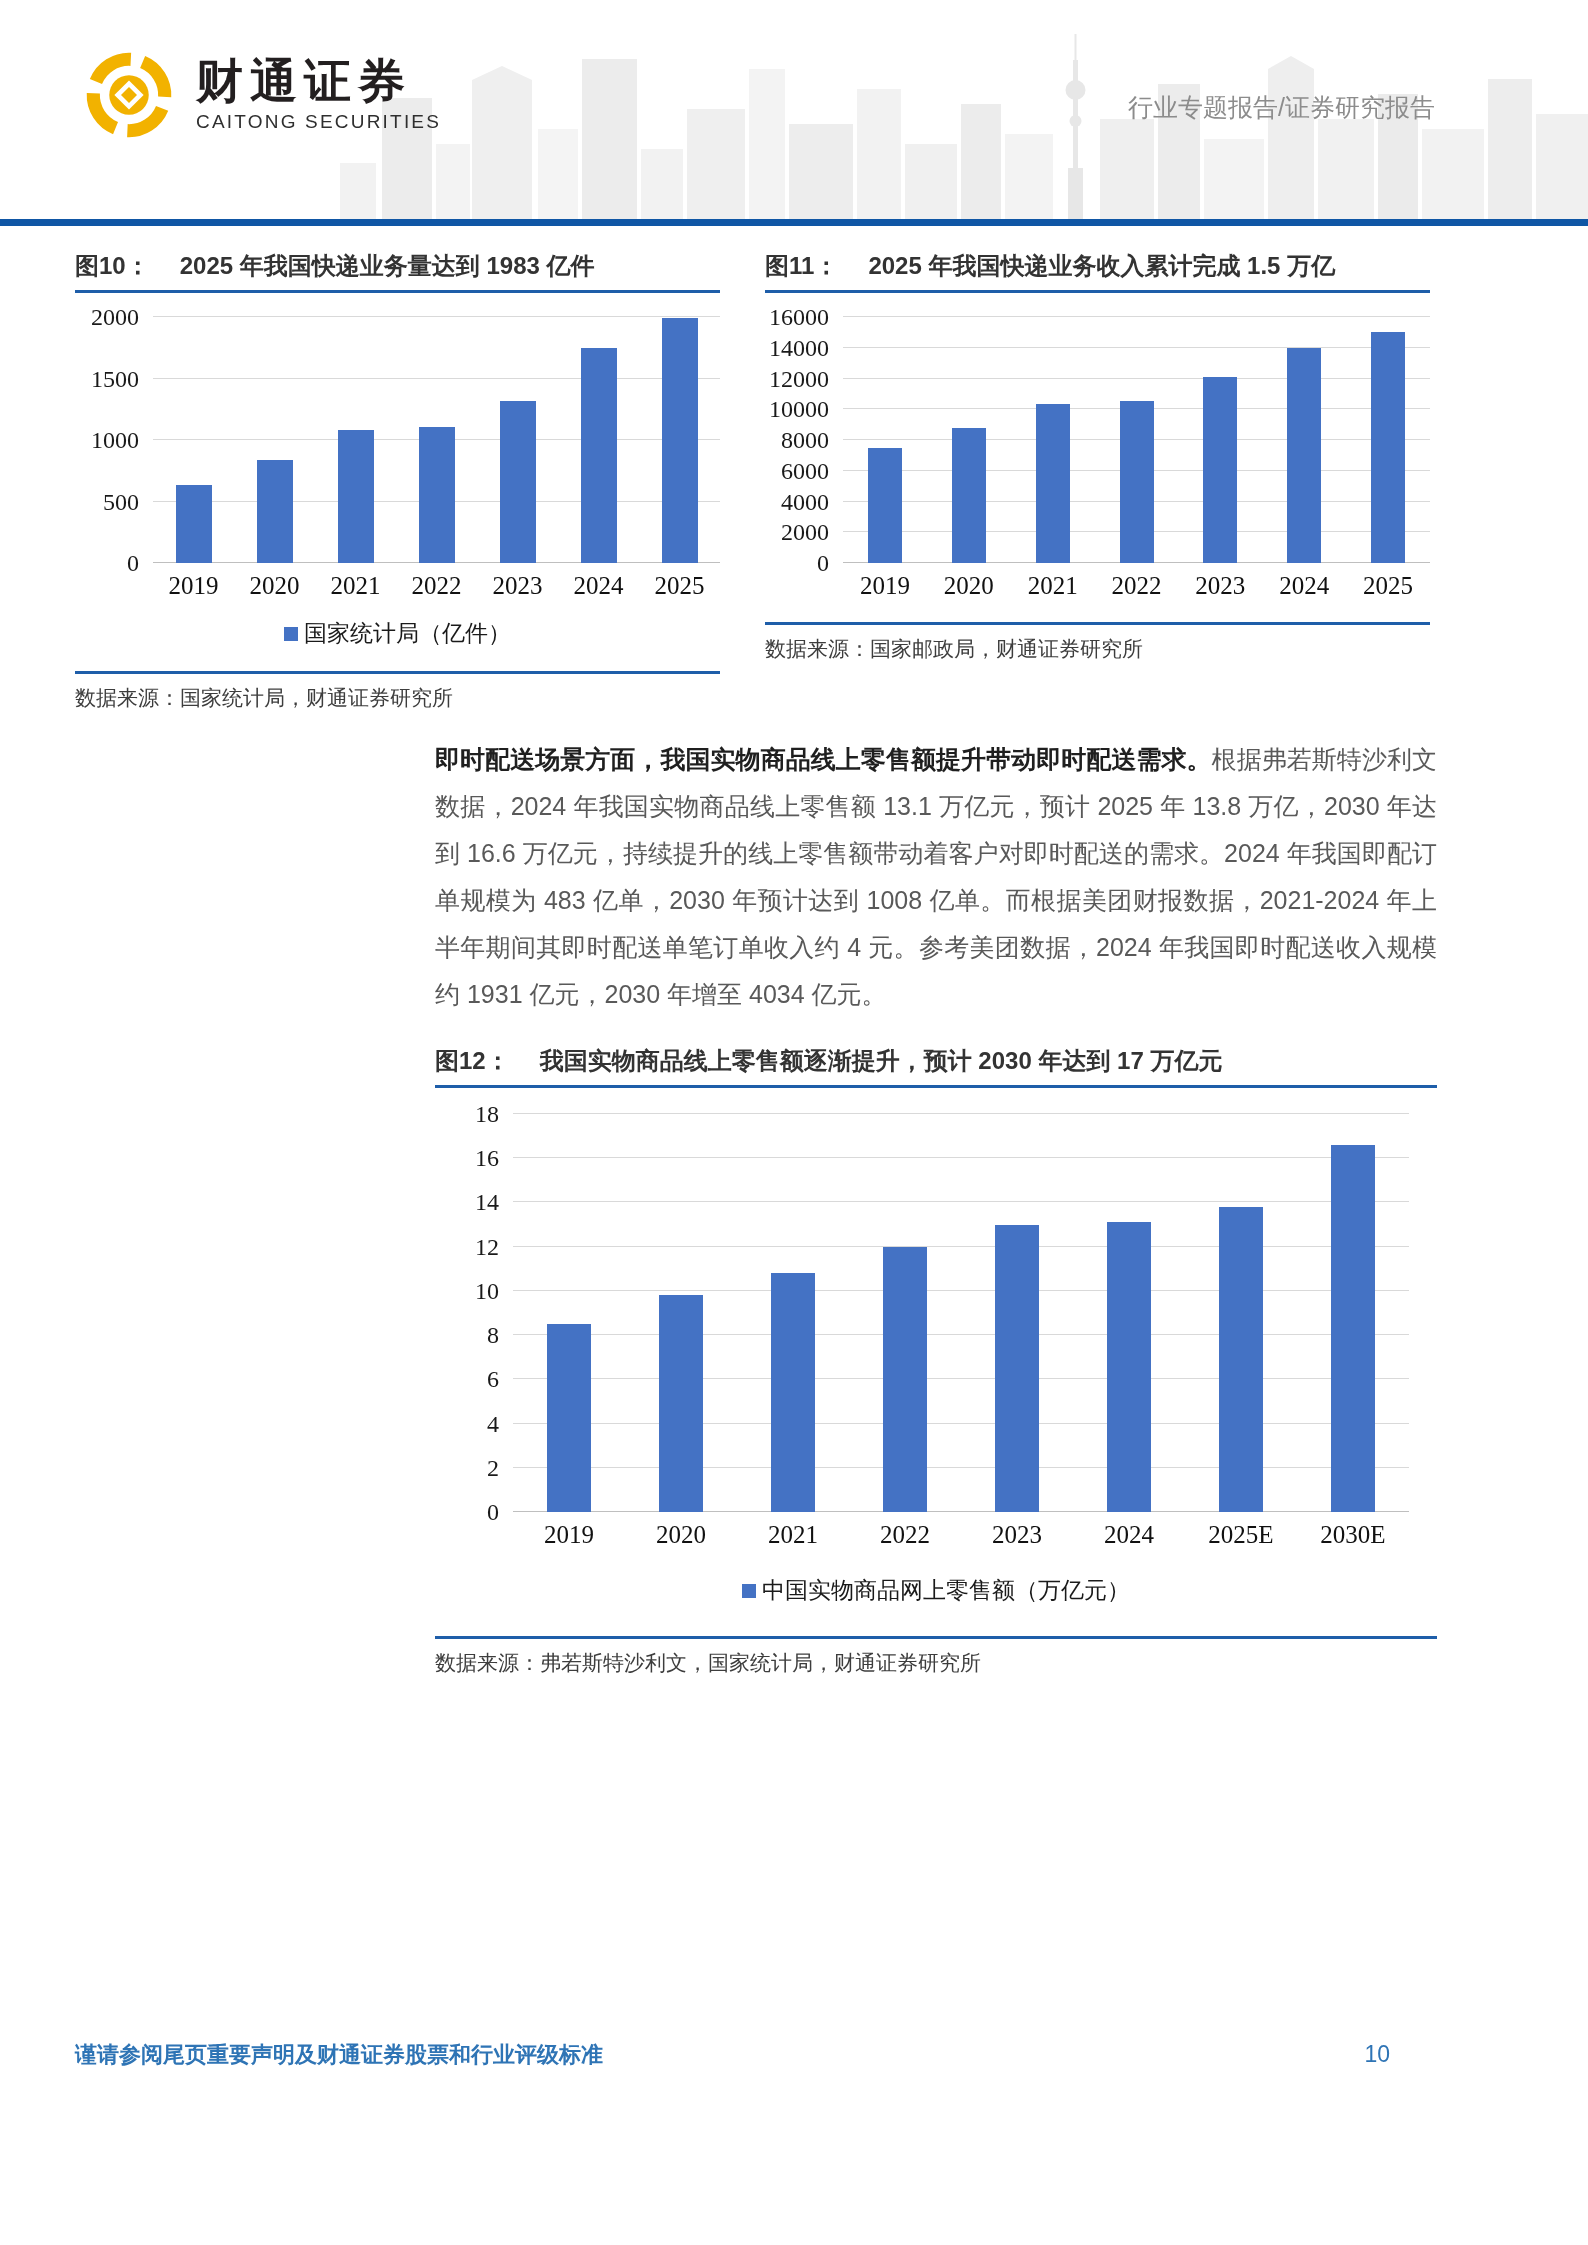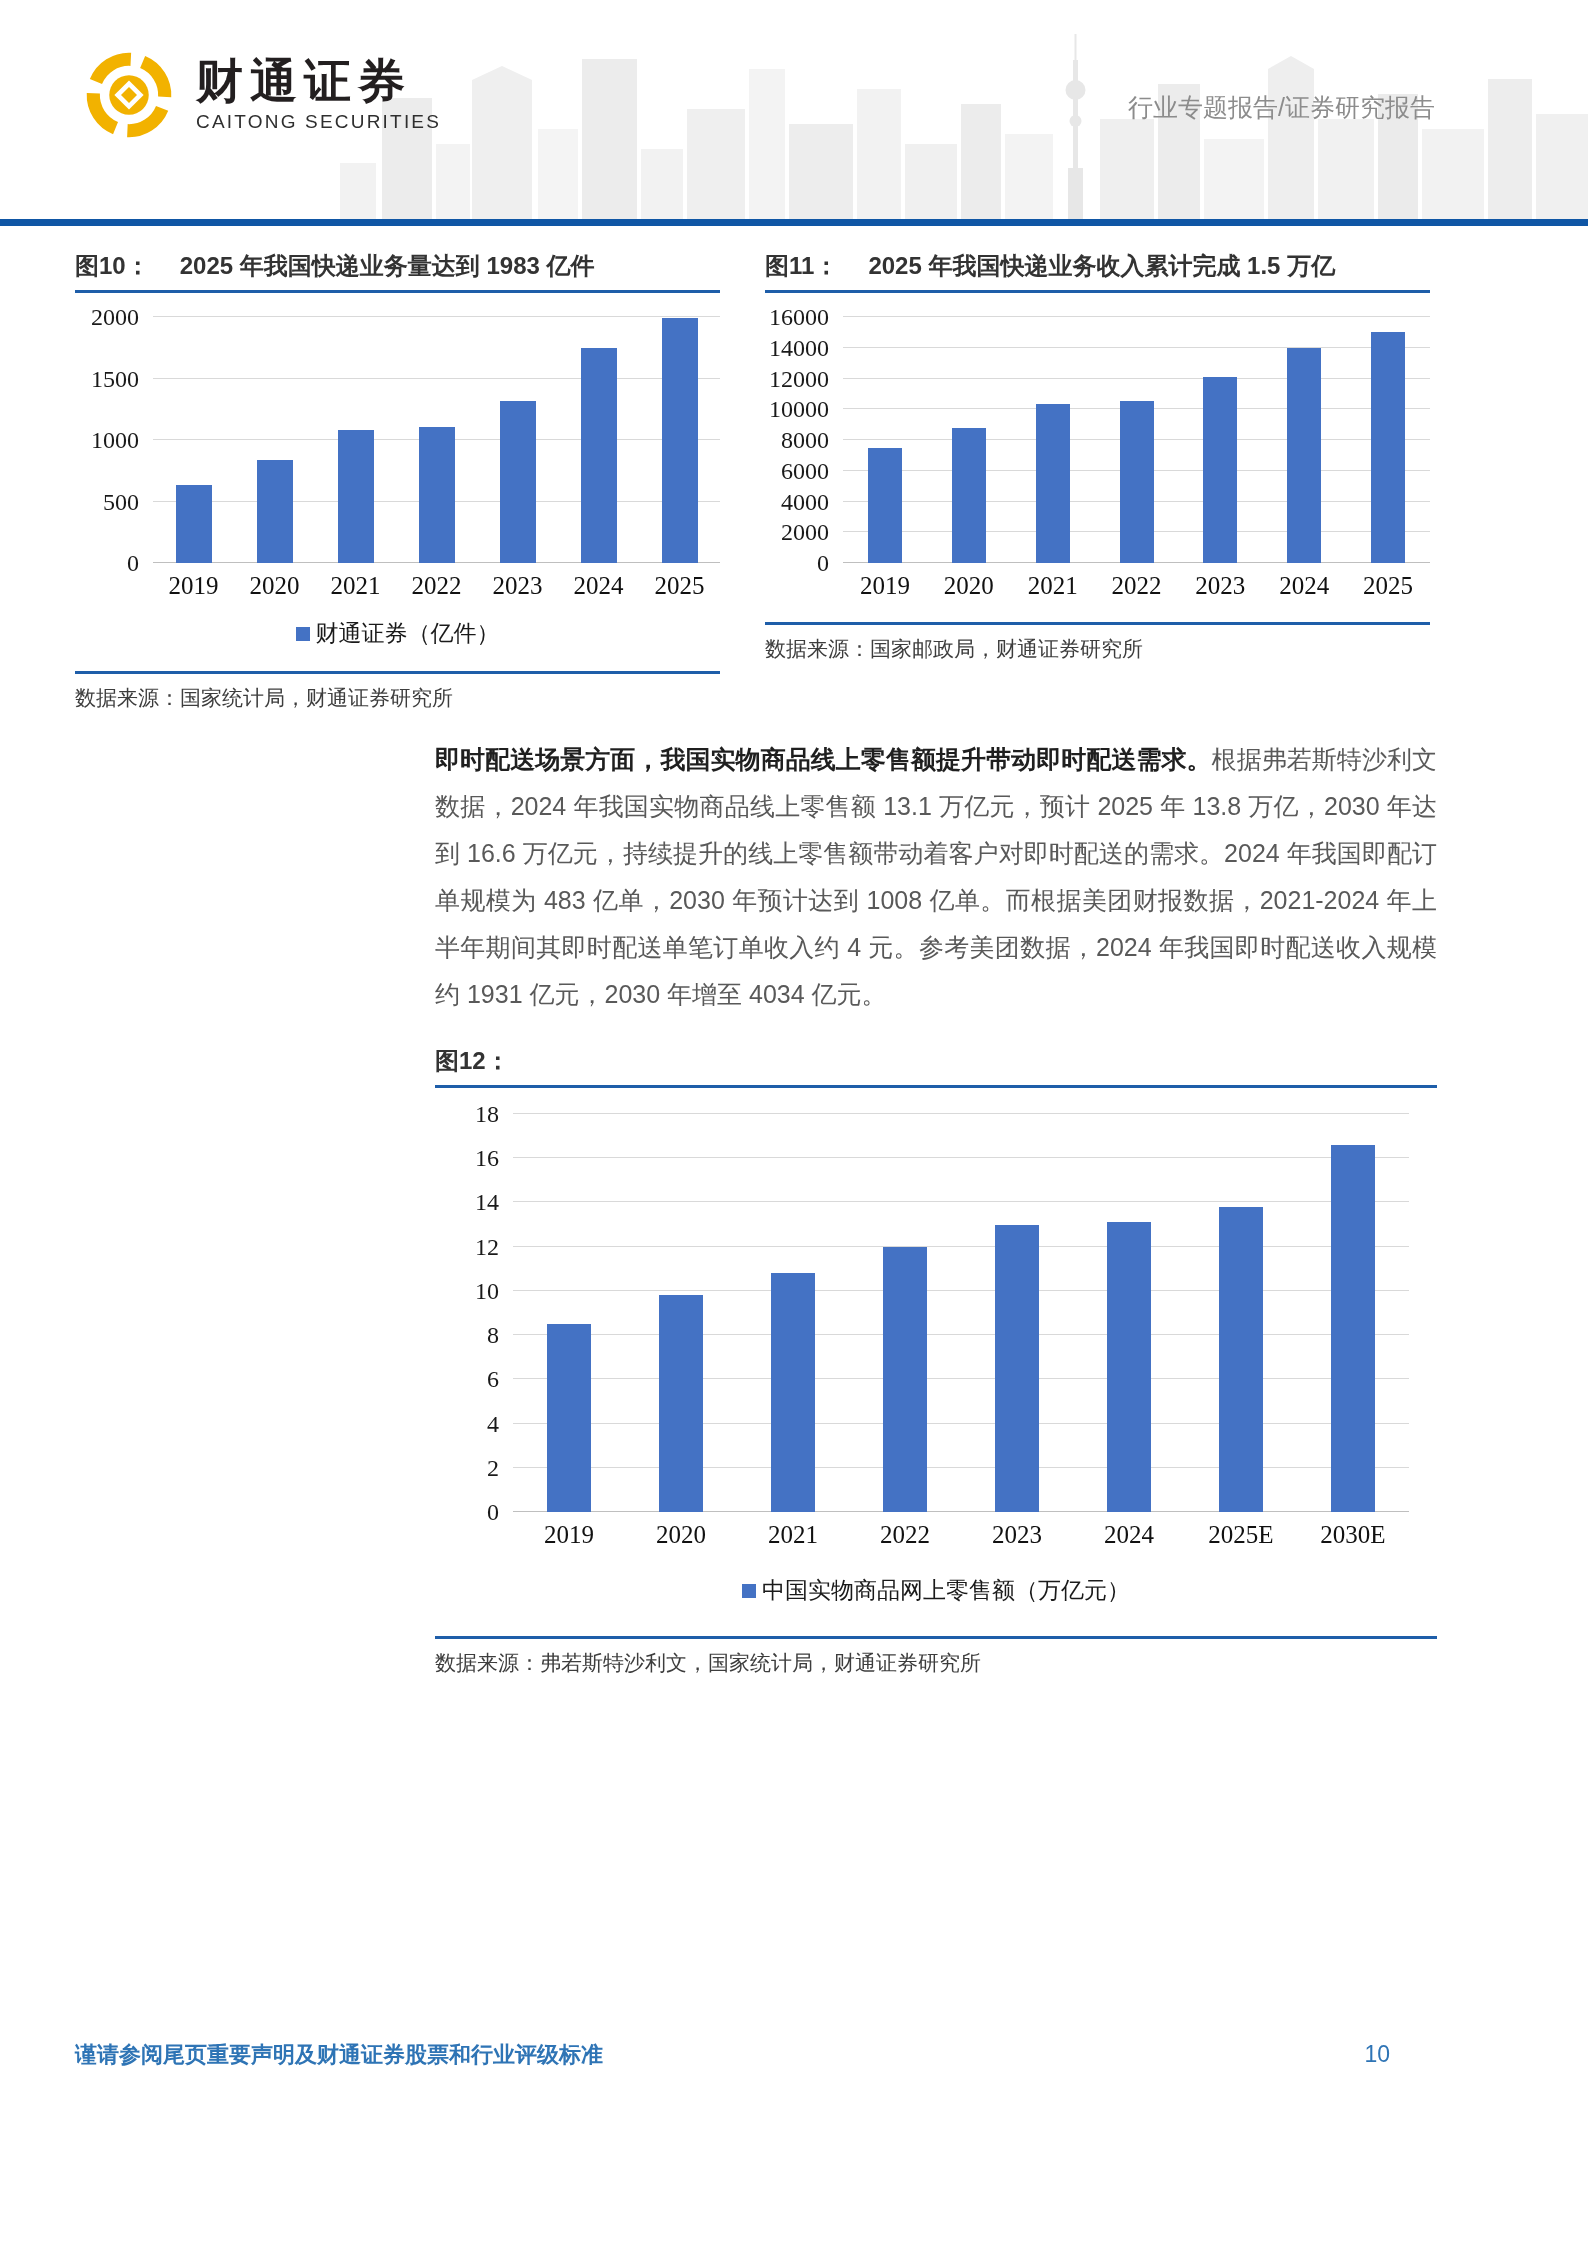--- a/index.html
+++ b/index.html
@@ -162,21 +162,21 @@
             <div class="xlab">2019</div>
             <div class="xlab">2020</div>
             <div class="xlab">2021</div>
             <div class="xlab">2022</div>
             <div class="xlab">2023</div>
             <div class="xlab">2024</div>
             <div class="xlab">2025</div>
           </div>
         <div class="legend">
           <span class="legend-marker" style="background: rgb(68, 114, 196);"></span>
-          <span class="legend-label">财通证券（亿件）</span>
+          <span class="legend-label">国家统计局（亿件）</span>
         </div>
       </div>
       <div class="fig-rule"></div>
       <div class="fig-source">数据来源：国家统计局，财通证券研究所</div>
     </div>
 
     <div class="fig fig-b fig-sm">
       <div class="fig-title">
         <span class="fig-label">图11：</span>
         <span>2025 年我国快递业务收入累计完成 1.5 万亿</span>
@@ -243,20 +243,21 @@
       <div class="fig-source">数据来源：国家邮政局，财通证券研究所</div>
     </div>
 
   </div>
 
   <p class="body-par"><strong>即时配送场景方面，我国实物商品线上零售额提升带动即时配送需求。</strong><span>根据弗若斯特沙利文数据，2024 年我国实物商品线上零售额 13.1 万亿元，预计 2025 年 13.8 万亿，2030 年达到 16.6 万亿元，持续提升的线上零售额带动着客户对即时配送的需求。2024 年我国即配订单规模为 483 亿单，2030 年预计达到 1008 亿单。而根据美团财报数据，2021-2024 年上半年期间其即时配送单笔订单收入约 4 元。参考美团数据，2024 年我国即时配送收入规模约 1931 亿元，2030 年增至 4034 亿元。</span></p>
 
   <div class="fig fig12">
     <div class="fig-title">
       <span class="fig-label">图12：</span>
+      <span>我国实物商品线上零售额逐渐提升，预计 2030 年达到 17 万亿元</span>
     </div>
     <div class="chart">
       <div class="chart-inner">
         <div class="yaxis">
             <div class="ytick" style="bottom: 0%;">0</div>
             <div class="ytick" style="bottom: 11.1111%;">2</div>
             <div class="ytick" style="bottom: 22.2222%;">4</div>
             <div class="ytick" style="bottom: 33.3333%;">6</div>
             <div class="ytick" style="bottom: 44.4444%;">8</div>
             <div class="ytick" style="bottom: 55.5556%;">10</div>

